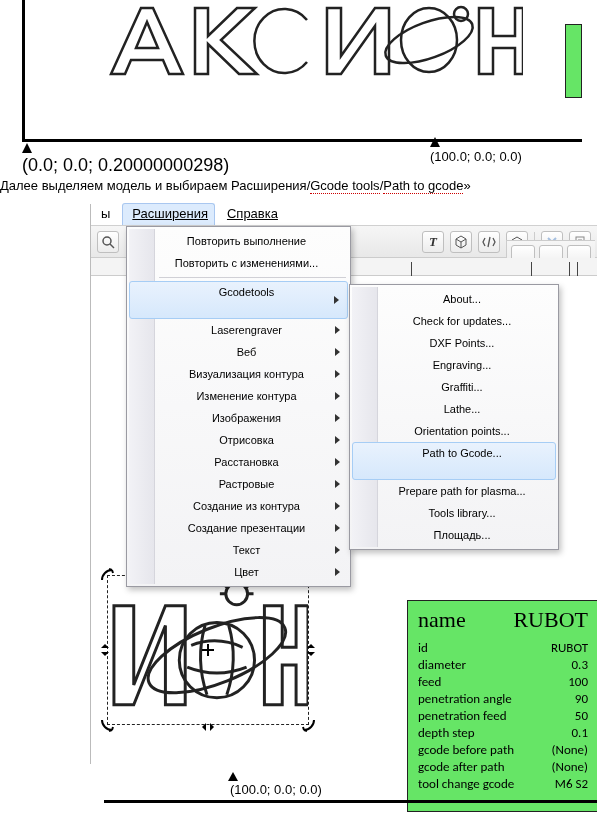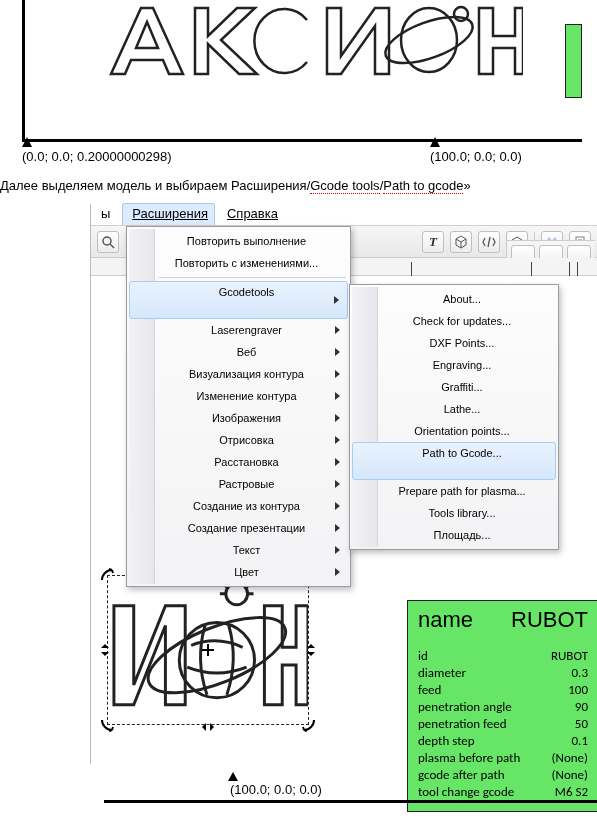--- a/index.html
+++ b/index.html
@@ -38,22 +38,22 @@
     right: 0;
     top: 24px;
     width: 17px;
     height: 74px;
     background: #66e566;
     border: 1px solid #222;
   }
   .coord-left {
     position: absolute;
     left: 22px;
-    top: 149px;
-    font-size: 13px;
+    top: 155px;
+    font-size: 18px;
   }
   .coord-left::before {
     content: "";
     position: absolute;
     left: 0px;
     top: -12px;
     border-left: 5px solid transparent;
     border-right: 5px solid transparent;
     border-bottom: 10px solid #000;
   }
@@ -266,23 +266,23 @@
     width: 192px;
     height: 212px;
     background: #66e566;
     border: 1px solid #222;
     padding: 6px 10px;
     overflow: hidden;
   }
   .green-panel .title-row {
     display: flex;
     justify-content: space-between;
-    font-family: Liberation Sans, sans-serif;
+    font-family: Liberation Serif, serif;
     font-size: 22px;
-    margin-bottom: 14px;
+    margin-bottom: 6px;
     text-align: center;
   }
   .green-panel .row {
     display: flex;
     justify-content: space-between;
     font-family: Calibri, Arial, sans-serif;
     font-size: 13px;
     line-height: 17px;
   }
 
@@ -518,21 +518,21 @@
         </div>
       <div class="row">
           <span>penetration feed</span>
           <span>50</span>
         </div>
       <div class="row">
           <span>depth step</span>
           <span>0.1</span>
         </div>
       <div class="row">
-          <span>plasma before path</span>
+          <span>gcode before path</span>
           <span>(None)</span>
         </div>
       <div class="row">
           <span>gcode after path</span>
           <span>(None)</span>
         </div>
       <div class="row">
           <span>tool change gcode</span>
           <span>M6 S2</span>
         </div>

